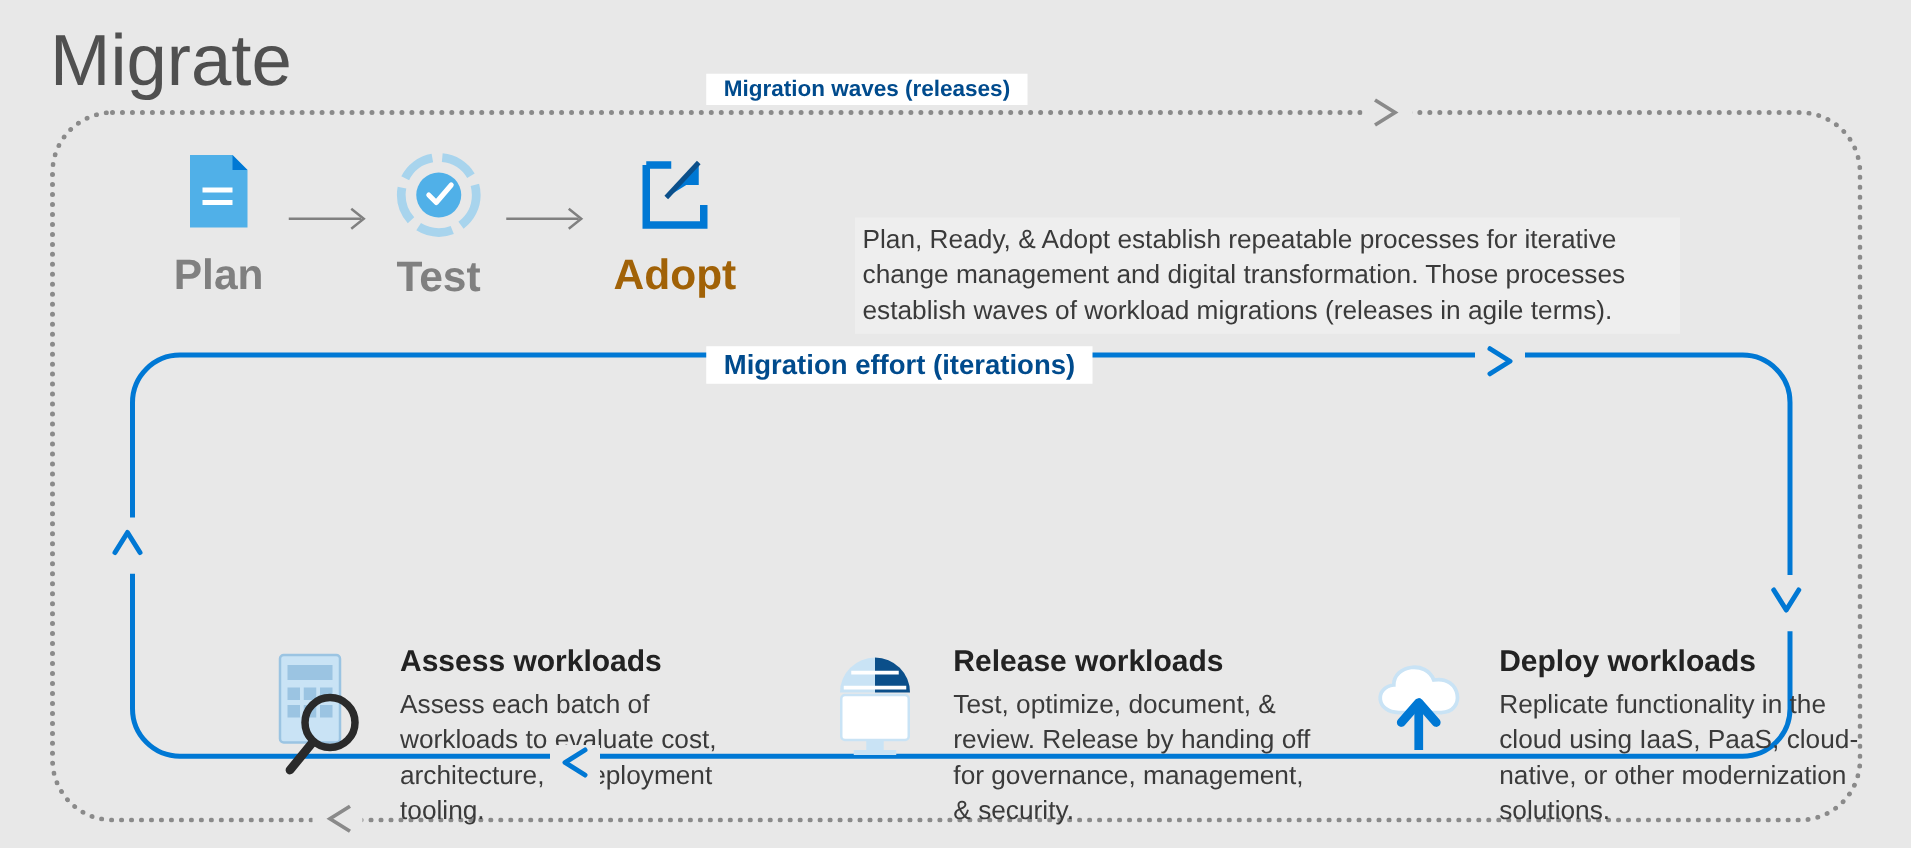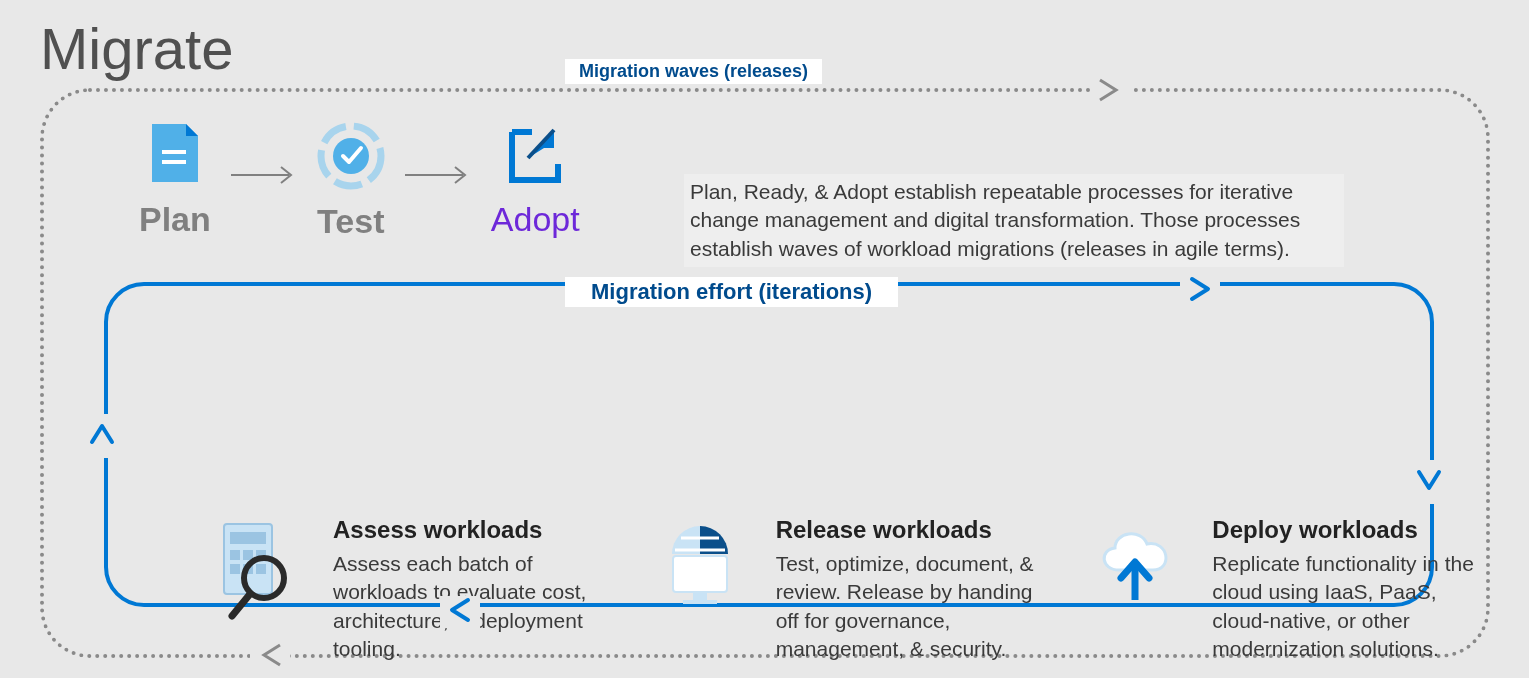--- a/index.html
+++ b/index.html
@@ -67,21 +67,21 @@
     display: flex;
     flex-direction: column;
     align-items: center;
     gap: 8px;
   }
   .step-label {
     font-size: 34px;
     font-weight: 600;
   }
   .plan-label, .ready-label { color: #808080; }
-  .adopt-label { color: #6d28d9; font-weight: 400; }
+  .adopt-label { color: #a16207; font-weight: 700; }
   .arrow-between { margin-bottom: 10px; }
   .description {
     position: absolute;
     top: 50px;
     left: 640px;
     width: 660px;
     font-size: 21px;
     line-height: 1.35;
     color: #3a3a3a;
     background: #eee;
@@ -95,21 +95,21 @@
     width: 1330px;
     height: 325px;
     border: 4px solid #0078d4;
     border-radius: 40px;
   }
   .label-inner {
     position: absolute;
     top: 277px;
     left: 565px;
     background: #fff;
-    padding: 2px 26px;
+    padding: 2px 14px;
     font-size: 22px;
     color: #004b8d;
     font-weight: 600;
     z-index: 5;
   }
   .inner-arrow-top {
     position: absolute;
     top: 275px;
     left: 1180px;
     z-index: 5;
@@ -143,21 +143,21 @@
   .workloads {
     position: absolute;
     top: 230px;
     left: 110px;
     width: 1270px;
     display: flex;
     gap: 40px;
   }
   .workload {
     display: flex;
-    gap: 31px;
+    gap: 18px;
     width: 415px;
   }
   .workload-icon { flex-shrink: 0; margin-top: 6px; }
   .workload-title {
     font-size: 24px;
     font-weight: 700;
     color: #222;
     margin-bottom: 6px;
   }
   .workload-desc {

